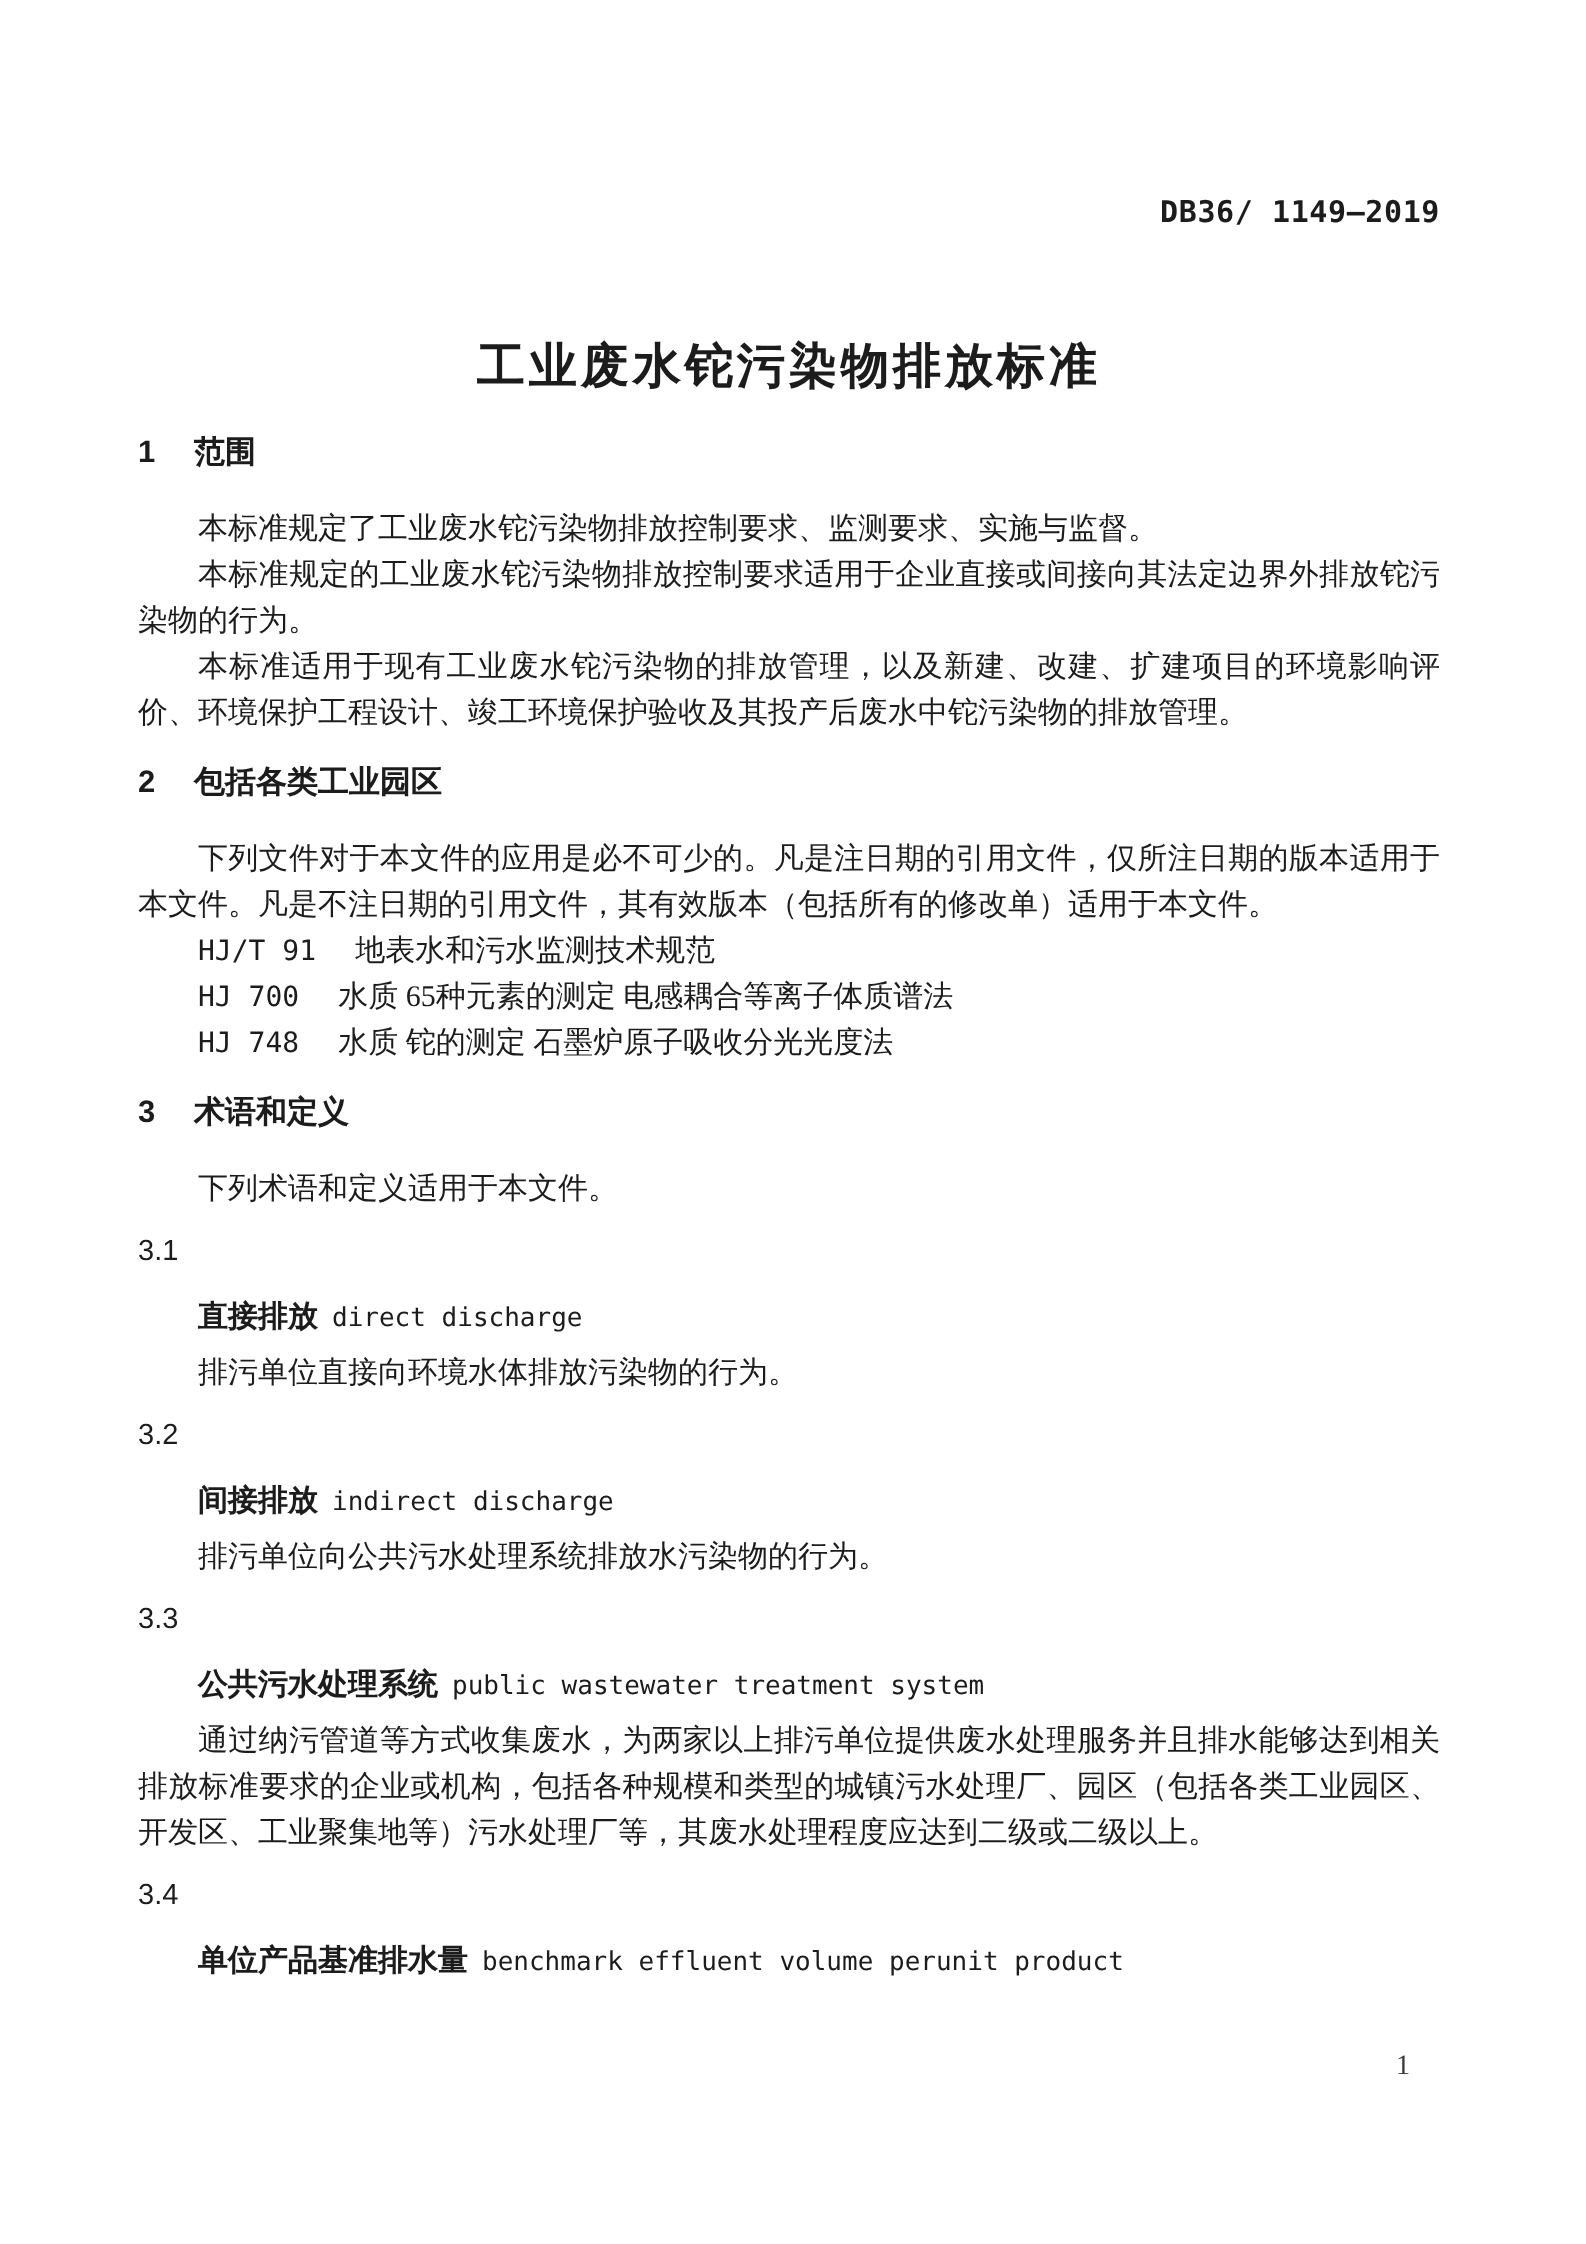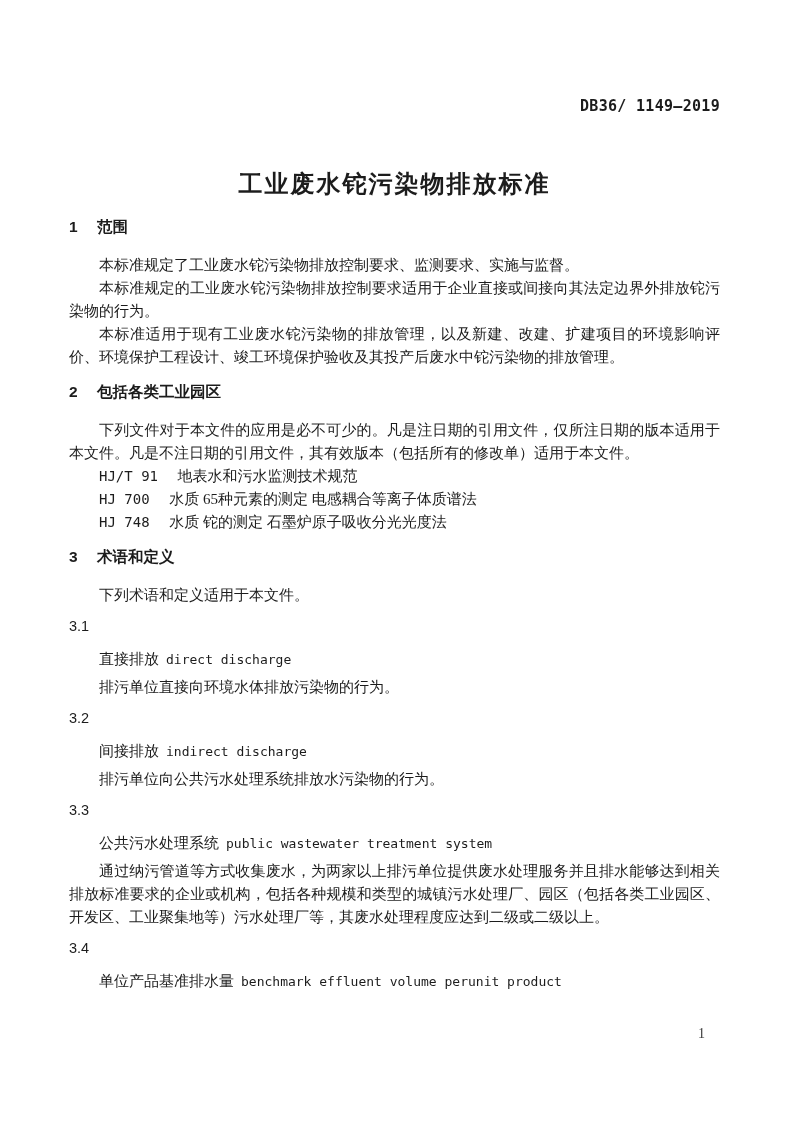--- a/index.html
+++ b/index.html
@@ -70,21 +70,21 @@
     margin: 8px 0 0;
   }
   .term-title {
     margin: 9px 0 0;
     padding-left: 2em;
     font-size: 15px;
     line-height: 23px;
   }
   .term-zh {
     font-family: "Liberation Sans", sans-serif;
-    font-weight: normal;
+    font-weight: bold;
   }
   .term-en {
     font-family: "DejaVu Sans Mono", monospace;
     font-size: 13px;
     margin-left: 7px;
   }
   .term-def {
     margin: 5px 0 0;
   }
   .page-number {

